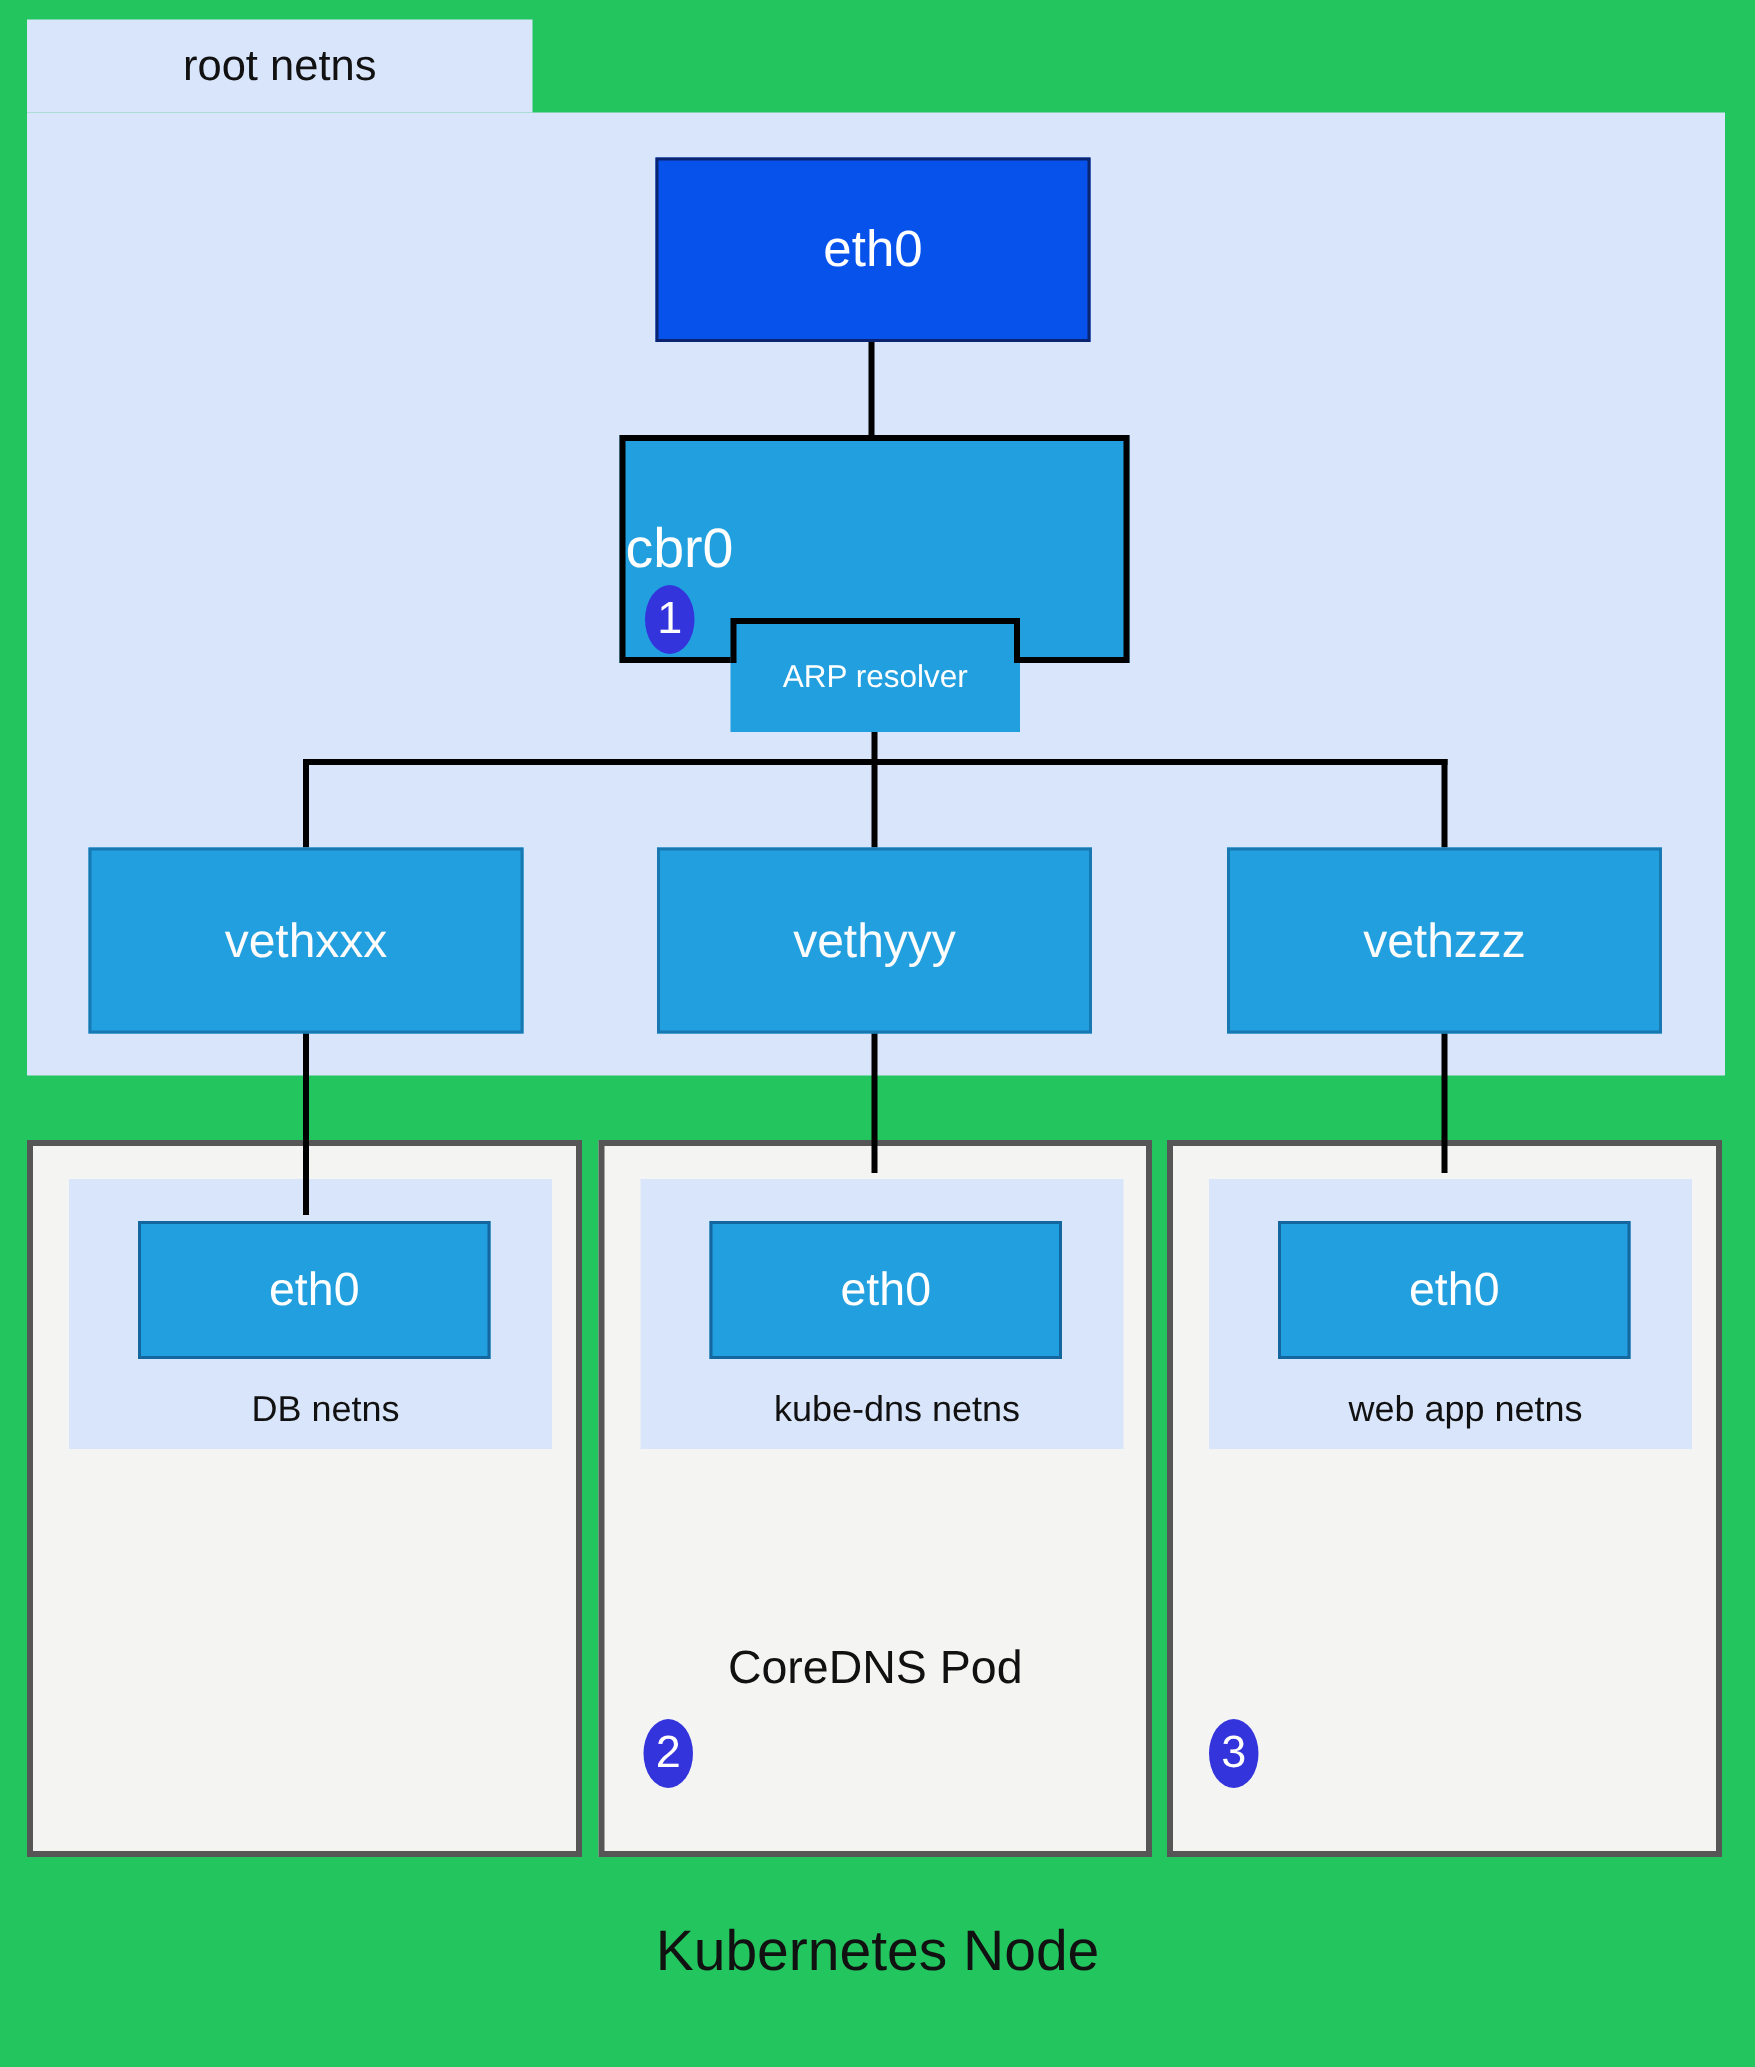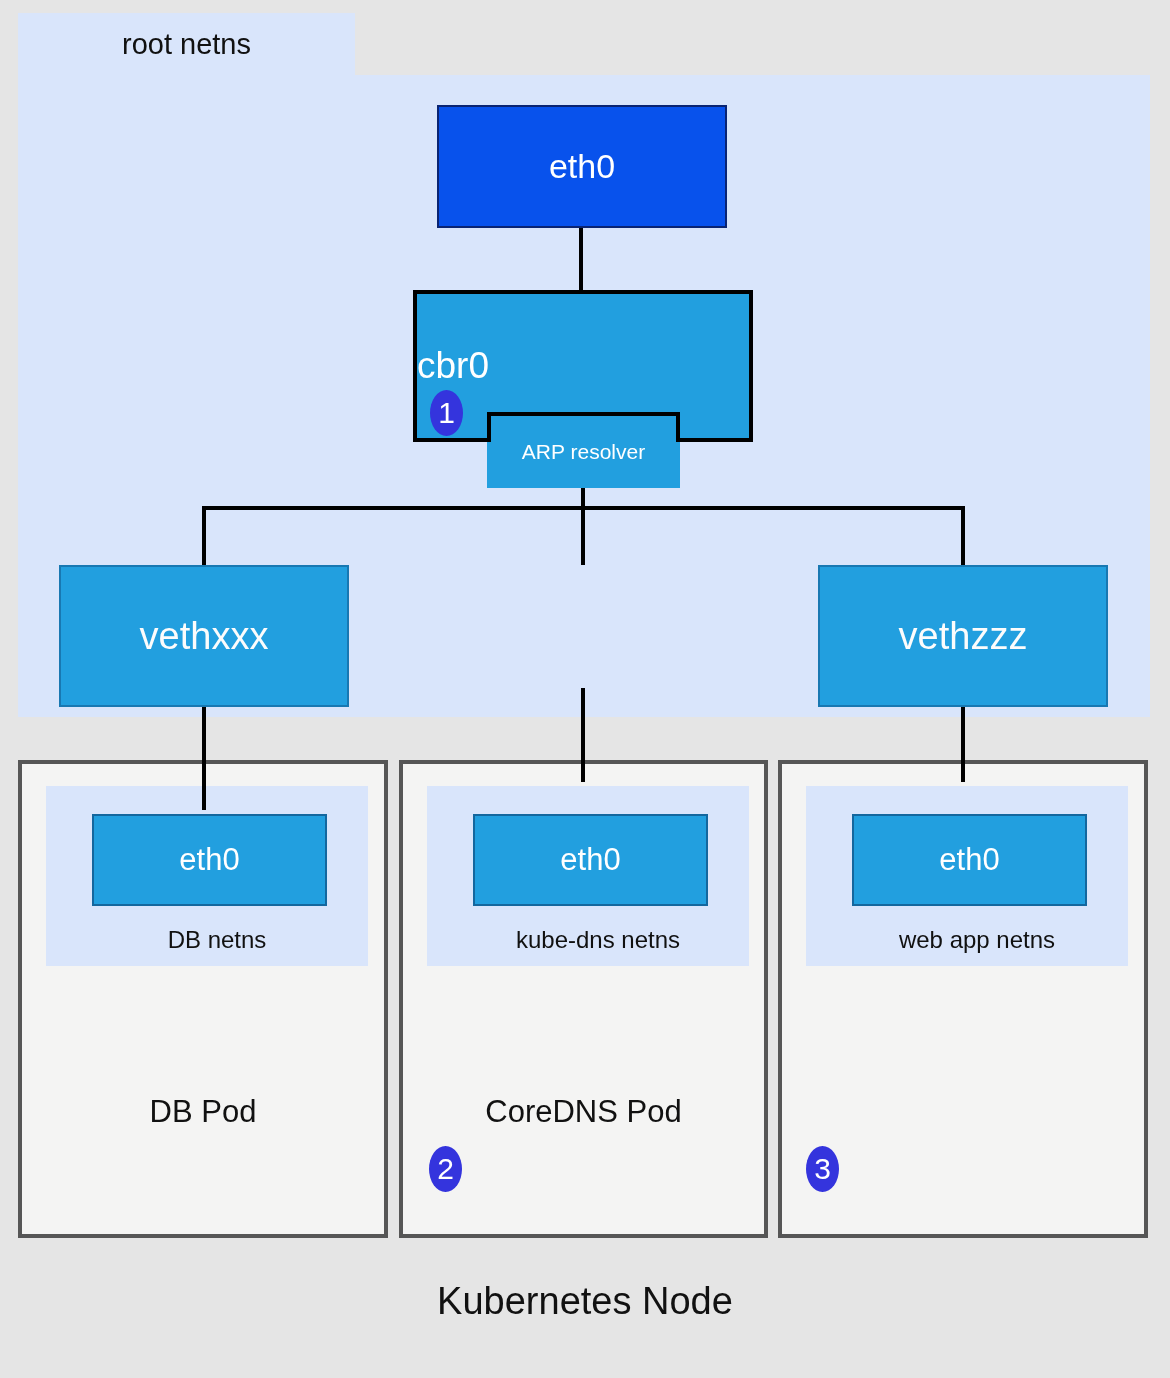--- a/index.html
+++ b/index.html
@@ -1,18 +1,18 @@
 <!DOCTYPE html>
 <html style="--region-bg: #d9e5fb; --eth0-fill: #0852ec; --eth0-border: #0a2472; --cyan-fill: #229fdf; --veth-border: #1878b2; --inner-border: #14679e; --pod-fill: #f4f4f3; --pod-border: #565656; --badge-fill: #3434dd; --line: #000000;"><head>
 <meta charset="utf-8">
 <style>
   * { margin:0; padding:0; box-sizing:border-box; }
   html,body { background:#fff; }
   body { font-family:"Liberation Sans", sans-serif; }
-  .canvas { position:relative; width:1170px; height:1378px; background:#e5e5e5; overflow:hidden; }
+  .canvas { position:relative; width:1170px; height:1378px; background:#22c55e; overflow:hidden; }
 
   
   .root-tab    { position:absolute; left:18px; top:13px; width:337px; height:62px;
                  background:var(--region-bg); display:flex; align-items:center; justify-content:center;
                  font-size:29px; color:#111; z-index:1; }
   .root-region { position:absolute; left:18px; top:75px; width:1132px; height:642px;
                  background:var(--region-bg); z-index:0; }
 
   
   .eth0-top { position:absolute; left:437px; top:105px; width:290px; height:123px;
@@ -28,24 +28,24 @@
 
   
   .arp { position:absolute; left:487px; top:412px; width:193px; height:76px;
          background:var(--cyan-fill); border-top:4px solid var(--line);
          display:flex; align-items:center; justify-content:center;
          color:#fff; font-size:21px; z-index:5; }
   .arp::before, .arp::after { content:""; position:absolute; top:0; width:4px; height:26px; background:var(--line); }
   .arp::before { left:0; } .arp::after { right:0; }
 
   
-  .veth { position:absolute; top:565px; width:290px; height:142px;
+  .veth { position:absolute; top:565px; width:290px; height:124px;
           background:var(--cyan-fill); border:2px solid var(--veth-border);
           display:flex; align-items:center; justify-content:center;
-          color:#fcfcfc; font-size:38px; z-index:4; }
+          color:#fcfcfc; font-size:32px; z-index:4; }
   .veth-x { left:59px; } .veth-y { left:438px; } .veth-z { left:818px;text-align:center; }
 
   
   .pod { position:absolute; top:760px; height:478px; background:var(--pod-fill);
          border:4px solid var(--pod-border); z-index:1; }
   .pod-db  { left:18px;  width:370px; }
   .pod-dns { left:399px; width:369px; }
   .pod-web { left:778px; width:370px; }
 
   .netns { position:absolute; left:24px; top:22px; width:322px; height:180px;
@@ -112,32 +112,34 @@
   <div class="arp">
     <span>ARP resolver</span>
   </div>
   <div class="badge badge-1">
     <span>1</span>
   </div>
 
   <div class="veth veth-x">
     <span>vethxxx</span>
   </div>
+  <div class="veth veth-y">
+    <span>vethyyy</span>
+  </div>
   <div class="veth veth-z">
     <span>vethzzz</span>
   </div>
 
   <div class="pod pod-db">
     <div class="netns">
       <div class="eth0-sm">
         <span>eth0</span>
       </div>
       <div class="netns-label">DB netns</div>
     </div>
-    <div class="pod-title">DB Pod</div>
   </div>
 
   <div class="pod pod-dns">
     <div class="netns">
       <div class="eth0-sm">
         <span>eth0</span>
       </div>
       <div class="netns-label">kube-dns netns</div>
     </div>
     <div class="pod-title">CoreDNS Pod</div>

